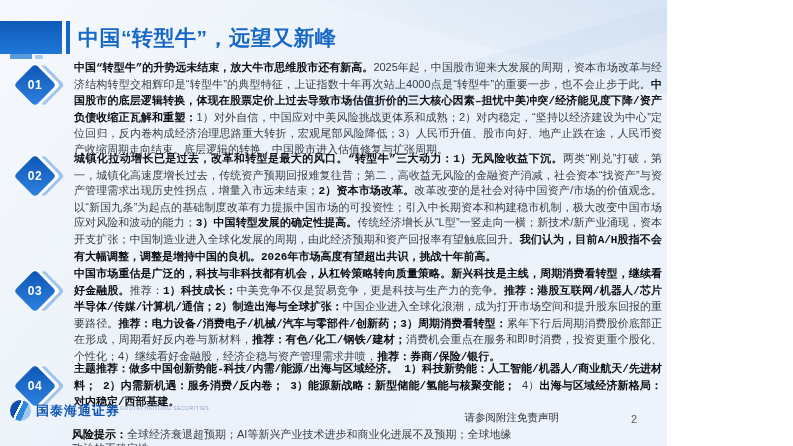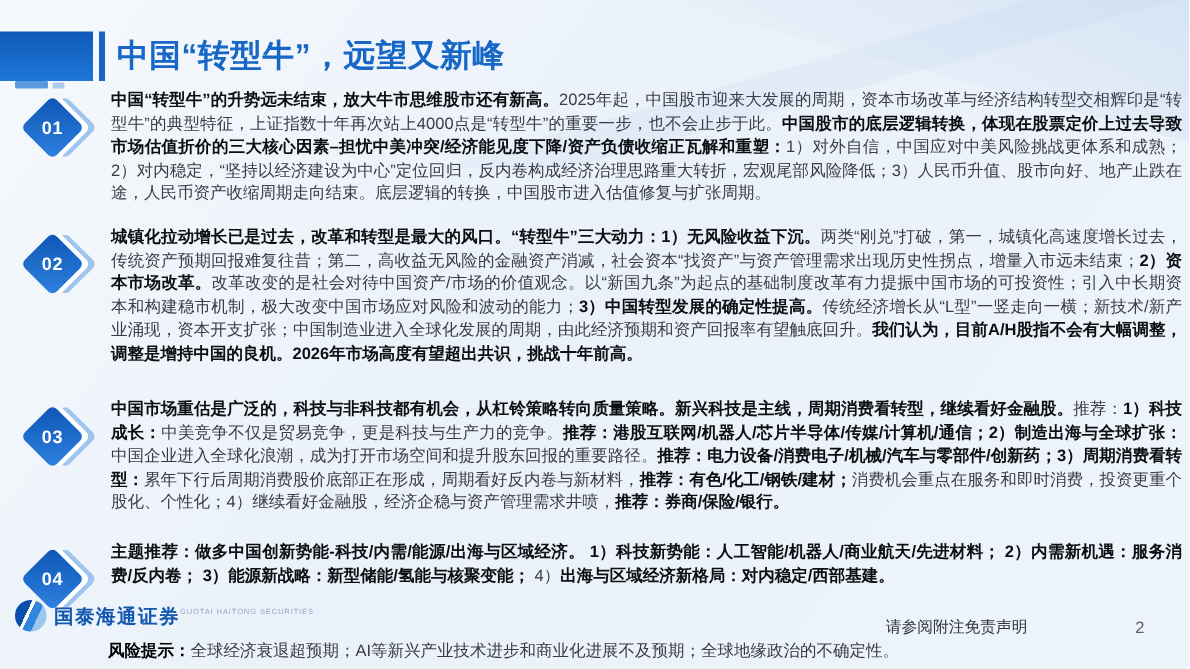--- a/index.html
+++ b/index.html
@@ -1,21 +1,21 @@
 <!DOCTYPE html>
 <html style="--accent: #1667c6; --badge-dark: #0d55b5; --badge-light: #2f82e0; --navy: #16387f; --text: #383d45; --text-bold: #0c0e12;"><head>
 <meta charset="utf-8">
 <style>
   html,body{margin:0;padding:0;}
   body{
     width:793px;height:446px;overflow:hidden;
     font-family:"Liberation Sans","DejaVu Sans",sans-serif;
   }
   .page{
-    position:relative;width:793px;height:446px;overflow:hidden;
+    position:relative;width:667px;height:446px;overflow:hidden;
     background:linear-gradient(125deg,#f6f9fd 0%,#eaf1f9 45%,#eef4fb 100%);
   }
   
   .deco{position:absolute;pointer-events:none;}
   .deco-tr{
     right:0;top:0;width:430px;height:95px;
     background:linear-gradient(205deg,rgba(198,216,240,.55),rgba(255,255,255,0) 62%);
     clip-path:polygon(18% 0,100% 0,100% 100%);
   }
   .deco-band{
@@ -39,21 +39,21 @@
   .badge-col{width:52px;flex:none;display:flex;justify-content:center;align-items:flex-start;padding-top:10px;}
   .diamond{
     position:relative;width:30px;height:30px;margin-right:6px;border-radius:4px;
     transform:rotate(45deg);
     background:linear-gradient(135deg,var(--badge-dark,#0d55b5),var(--badge-light,#2f82e0));
     box-shadow:3px -3px 0 0 #ffffff,6px -6px 0 0 #9fc5ee;
   }
   .num{position:absolute;inset:0;display:flex;align-items:center;justify-content:center;
     transform:rotate(-45deg);color:#fff;font-size:12px;font-weight:700;letter-spacing:.5px;}
   .para{flex:1;margin:0;font-size:11px;line-height:15.6px;text-align:justify;color:var(--text,#383d45);}
-  .para b{color:var(--text-bold,#0c0e12);}
+  .para b{color:var(--text-bold,#0c0e12);font-family:Liberation Mono, monospace;}
   
   .logo{position:absolute;left:10px;top:400px;display:flex;align-items:center;gap:5px;}
   .logo-icon{width:21px;height:21px;border-radius:50%;flex:none;
     background:linear-gradient(115deg,#0b4fae 38%,#ffffff 38% 46%,#2f86dd 46% 66%,#9cc6ee 66%);}
   .logo-txt{display:flex;flex-direction:row;line-height:1;}
   .logo-name{font-size:13px;font-weight:700;color:#1257b0;letter-spacing:1px;white-space:nowrap;}
   .logo-sub{font-size:5px;color:#8fa6c4;letter-spacing:.6px;margin-top:2px;white-space:nowrap;}
   .disclaimer{position:absolute;right:108px;top:411px;font-size:10.5px;color:#2f3540;white-space:nowrap;}
   .pagenum{position:absolute;right:30px;top:413px;font-size:11px;color:#565b63;}
   .risk{position:absolute;left:70px;top:425px;right:150px;margin:2px;

